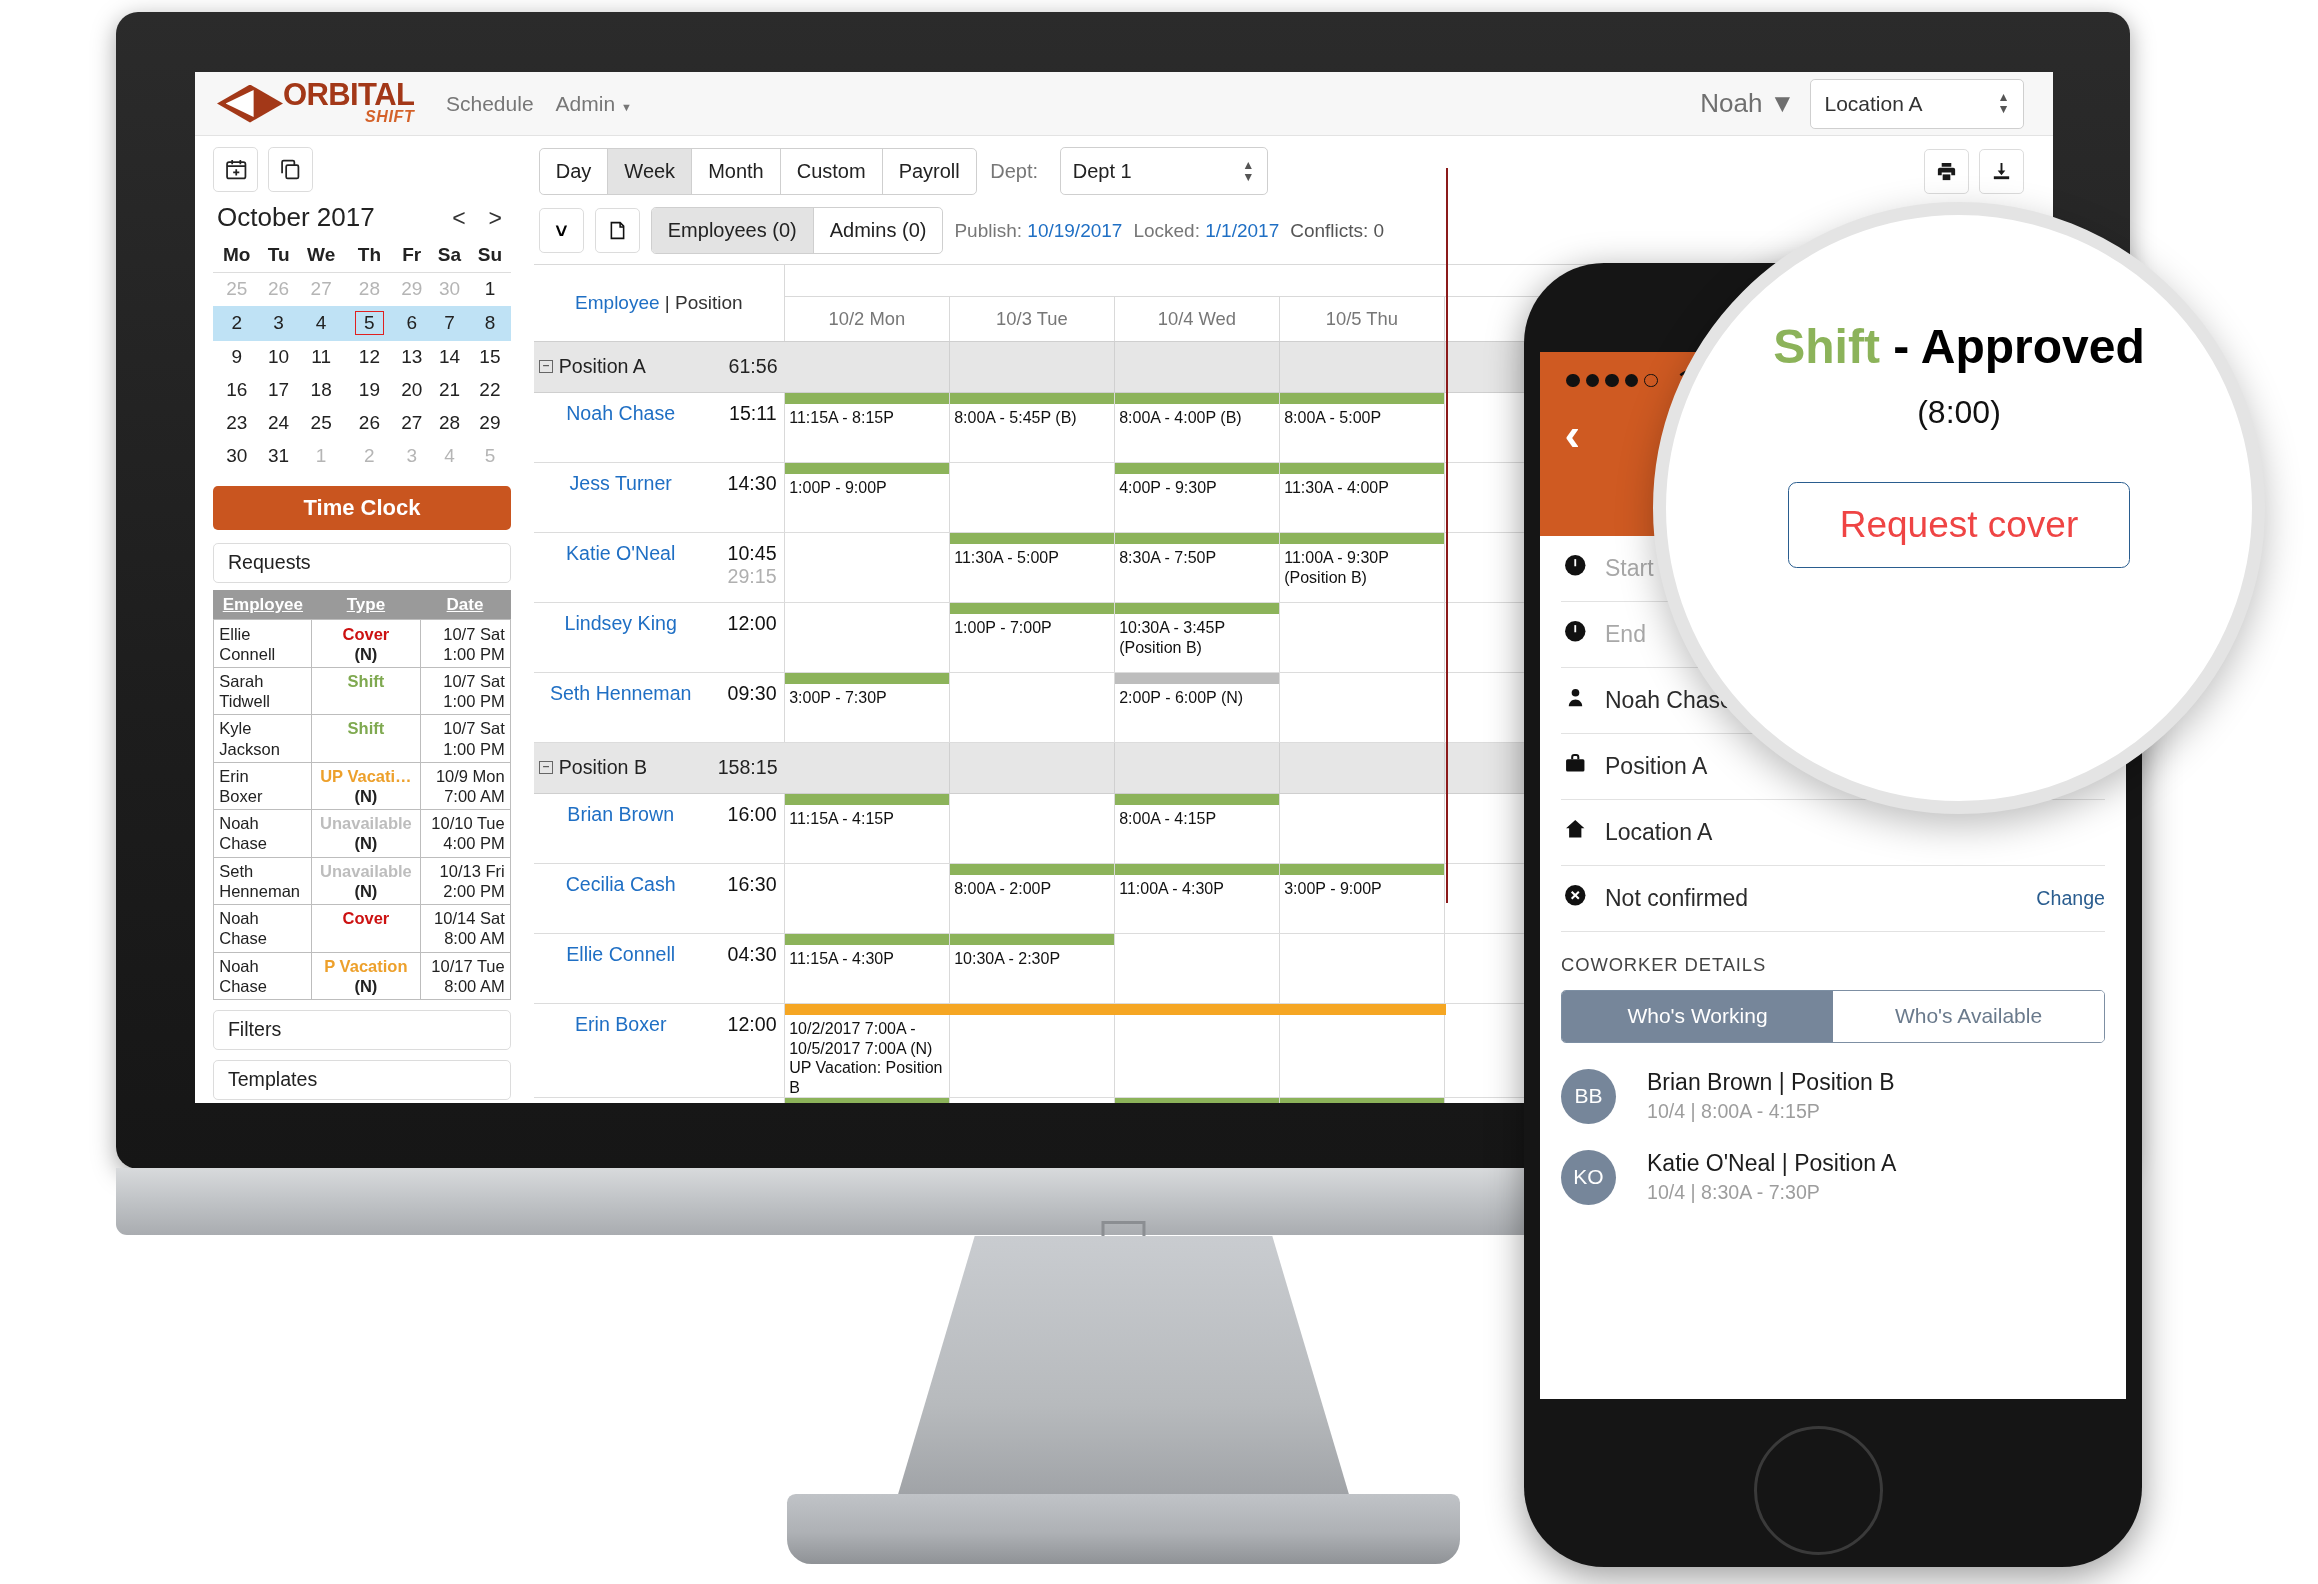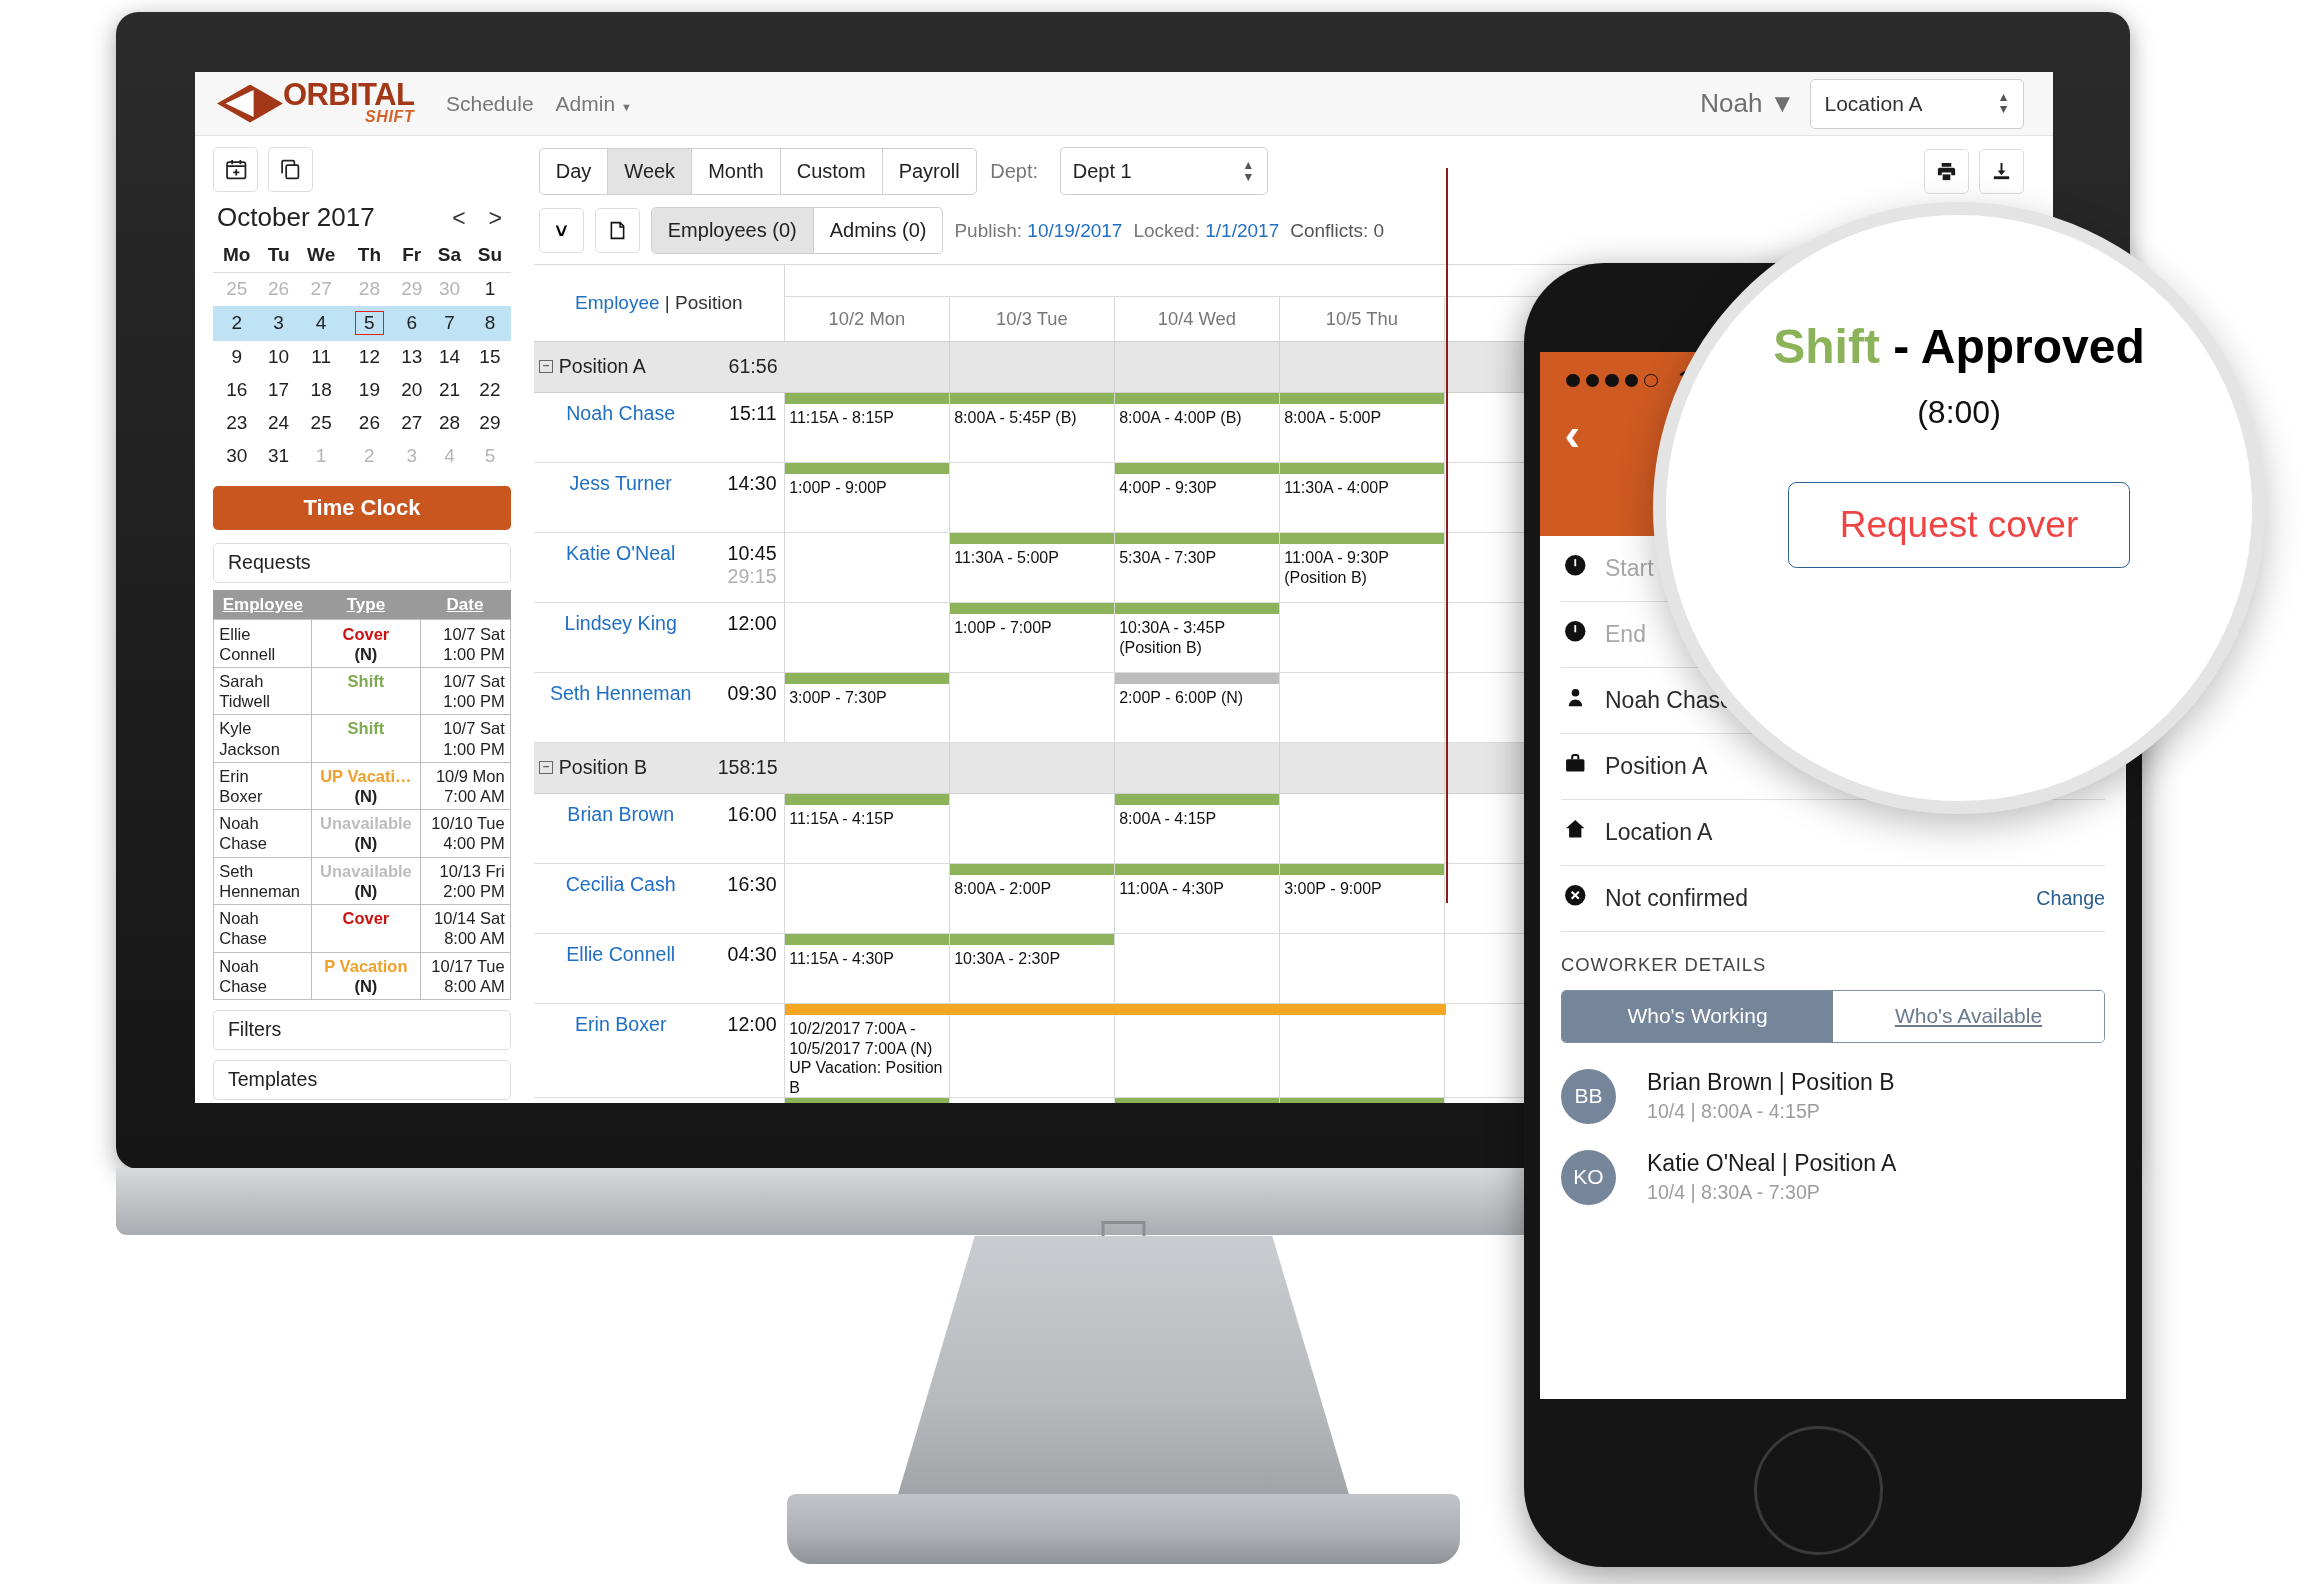--- a/index.html
+++ b/index.html
@@ -127,21 +127,21 @@
   .ph-row{ display:flex; align-items:center; height:66px; font-size:23px; color:#2b2b2b; gap:16px;
      border-bottom:0.6px solid #e2e2e2;}
   .ph-row .ic{ width:28px; text-align:center; font-size:24.5px; color:#111;}
   .ph-row .muted{ color:#a8a8a8;}
   .ph-row .right{ margin-left:auto; color:#a8a8a8; font-size:22px;}
   .ph-row .change{ margin-left:auto; color:#2a5d8f; font-size:19.6px;}
   .cwd{ font-size:18.4px; color:#444; letter-spacing:0.9px; padding:22px 0 13.5px 0;}
   .segwrap{ display:flex; border:0.6px solid #7d8fa3; border-radius:4.9px; overflow:hidden; height:53px;}
   .segwrap div{ flex:1; display:flex; align-items:center; justify-content:center; font-size:21px;}
   .segwrap .on{ background:#76869a; color:#fff;}
-  .segwrap .off{ background:#fff; color:#6a7a8c;text-decoration:underline;}
+  .segwrap .off{ background:#fff; color:#6a7a8c;}
   .cw{ display:flex; align-items:center; gap:31px; padding-top:26px;}
   .av{ width:55px; height:55px; border-radius:50%; background:#76869a; color:#fff; font-size:21px;
      display:flex; align-items:center; justify-content:center;}
   .cw .t1{ font-size:23px; color:#1c1c1c;}
   .cw .t2{ font-size:19.6px; color:#9d9d9d; padding-top:3.7px;}
 
   
   .mag{ position:absolute; left:1653px; top:202px; width:612px; height:612px; border-radius:50%;
      background:#fff; border:13.5px solid #e4e4e4; box-shadow:0 12.2px 37px rgba(0,0,0,.25); overflow:hidden;}
   .mag-inner{ width:100%; height:100%; display:flex; flex-direction:column; align-items:center; padding-top:104px;}
@@ -492,21 +492,21 @@
                   <div class="cells" style="position:relative">
                     <div class="cell">
                       <div style="height:11px"></div>
                     </div>
                     <div class="cell">
                       <div class="bar green" style="width:100%"></div>
                       <div class="ctxt" style="white-space:pre-line">11:30A - 5:00P</div>
                     </div>
                     <div class="cell">
                       <div class="bar green" style="width:100%"></div>
-                      <div class="ctxt" style="white-space:pre-line">5:30A - 7:30P</div>
+                      <div class="ctxt" style="white-space:pre-line">8:30A - 7:50P</div>
                     </div>
                     <div class="cell">
                       <div class="bar green" style="width:100%"></div>
                       <div class="ctxt" style="white-space:pre-line">11:00A - 9:30P
 (Position B)</div>
                     </div>
                   </div>
                 </div>
                 <div class="srow erow">
                   <div class="en">Lindsey King</div>

